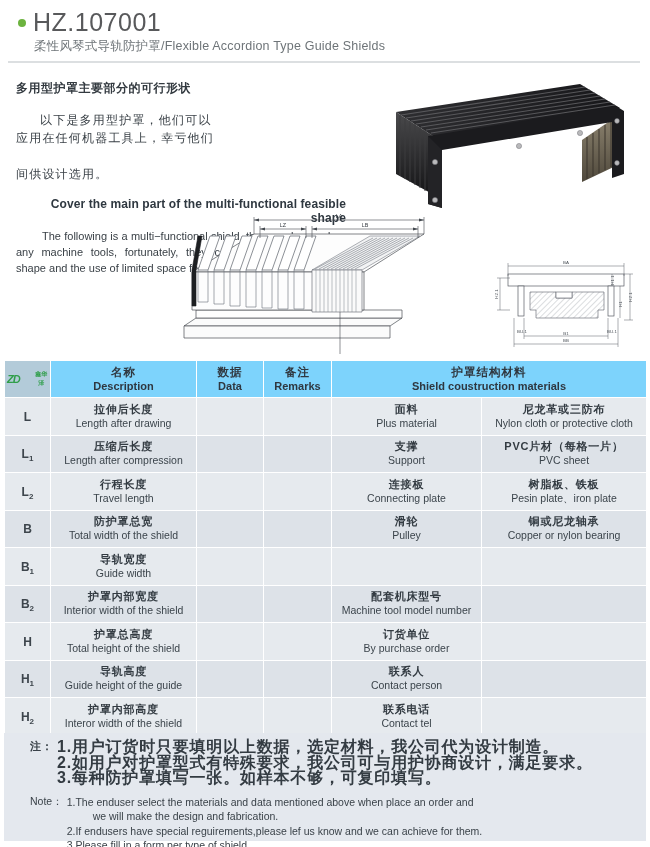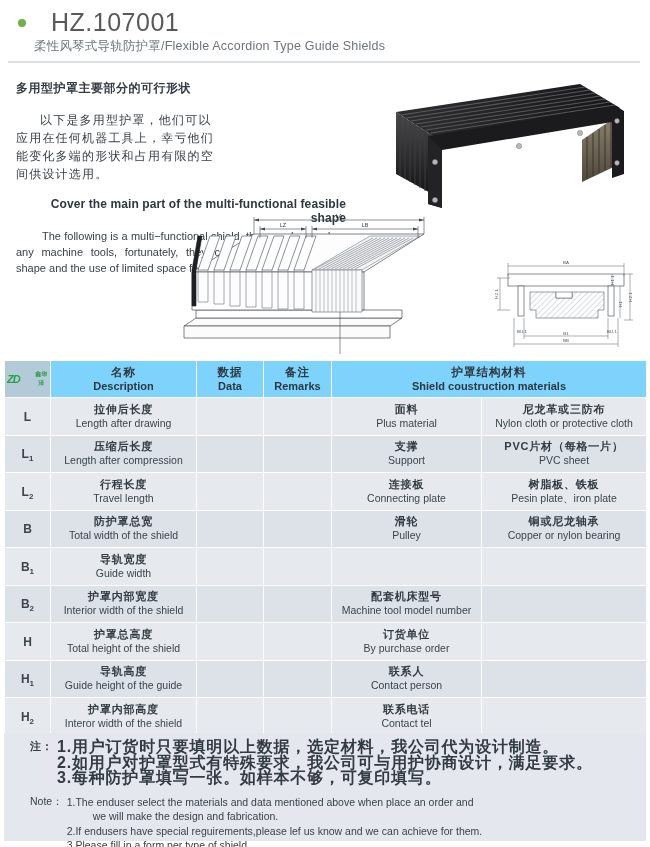--- a/index.html
+++ b/index.html
@@ -8,21 +8,21 @@
     width: 650px; height: 847px;
     background: #ffffff;
     font-family: "Liberation Sans", "DejaVu Sans", sans-serif;
     color: #3f4a52;
     position: relative;
     overflow: hidden;
   }
 
   
   .page-header { padding: 8px 0 0 18px; position: relative; }
-  .title-row { display: flex; align-items: center; gap: 25px; }
+  .title-row { display: flex; align-items: center; gap: 7px; }
   .bullet { width: 8px; height: 8px; border-radius: 50%; background: #6cb33f; display: inline-block; }
   .doc-code { font-size: 25px; letter-spacing: .5px; color: #58595b; font-weight: 400; }
   .subtitle { margin: 1px 0 0 16px; font-size: 12.5px; color: #6e7478; letter-spacing: .2px; }
   .hdr-rule { margin: 6px 10px 0 8px; height: 2px; background: #dcdfe1; }
 
   
   .intro { position: absolute; left: 16px; top: 80px; width: 330px; }
   .cn-head { font-size: 12px; font-weight: bold; color: #333a40; letter-spacing: .5px; }
   .cn-body { font-size: 12px; line-height: 18px; color: #3a4147; letter-spacing: 1.2px; margin-top: 14px; }
   .cn-body .indent { display: inline-block; width: 24px; }
@@ -90,21 +90,21 @@
   </div>
   <div class="subtitle">柔性风琴式导轨防护罩/Flexible Accordion Type Guide Shields</div>
 </div>
 <div class="hdr-rule"></div>
 
 <div class="intro">
   <div class="cn-head">多用型护罩主要部分的可行形状</div>
   <div class="cn-body">
     <span class="indent"></span><span>以下是多用型护罩，他们可以</span><br>
     <span>应用在任何机器工具上，幸亏他们</span><br>
-    <span>能变化多端的形状和占用有限的空</span><br>
+    <br>
     <span>间供设计选用。</span>
   </div>
   <div class="en-head">Cover the main part of the multi-functional feasible shape</div>
   <div class="en-body"><span class="indent"></span><span>The following is a multi−functional shield, they can be used on any machine tools, fortunately, they can change multiterminal shape and the use of limited space for design.</span></div>
 </div>
 
 <div class="photo">
   <svg width="266" height="134" viewBox="0 0 266 134">
     <defs>
       <linearGradient id="blk" x1="0" y1="0" x2="0" y2="1">

